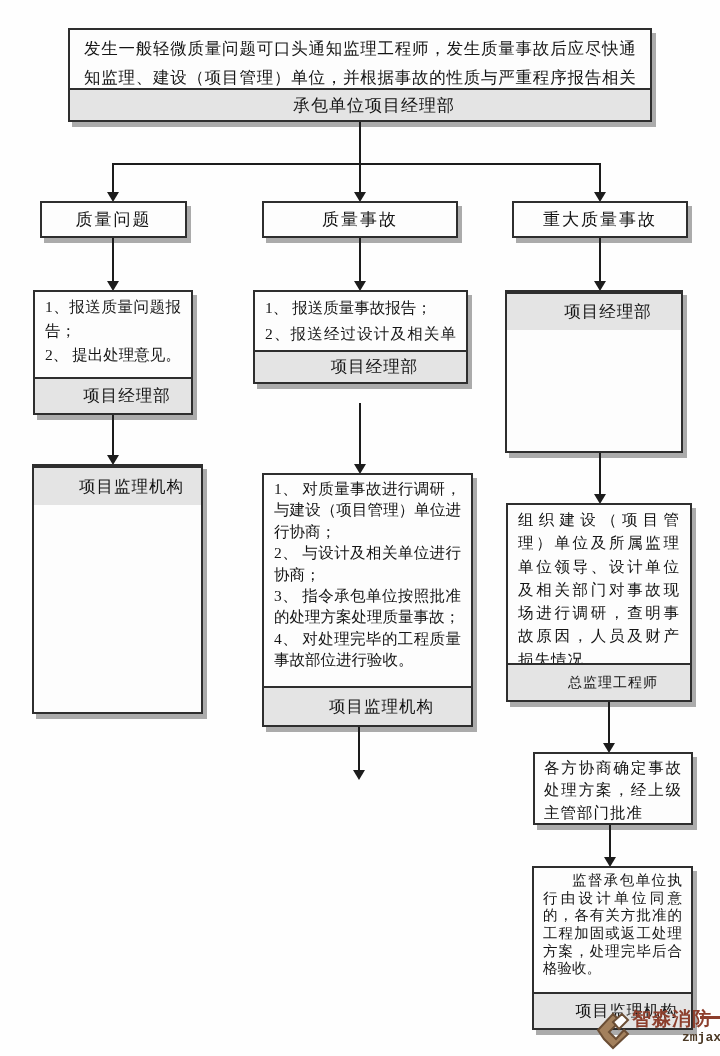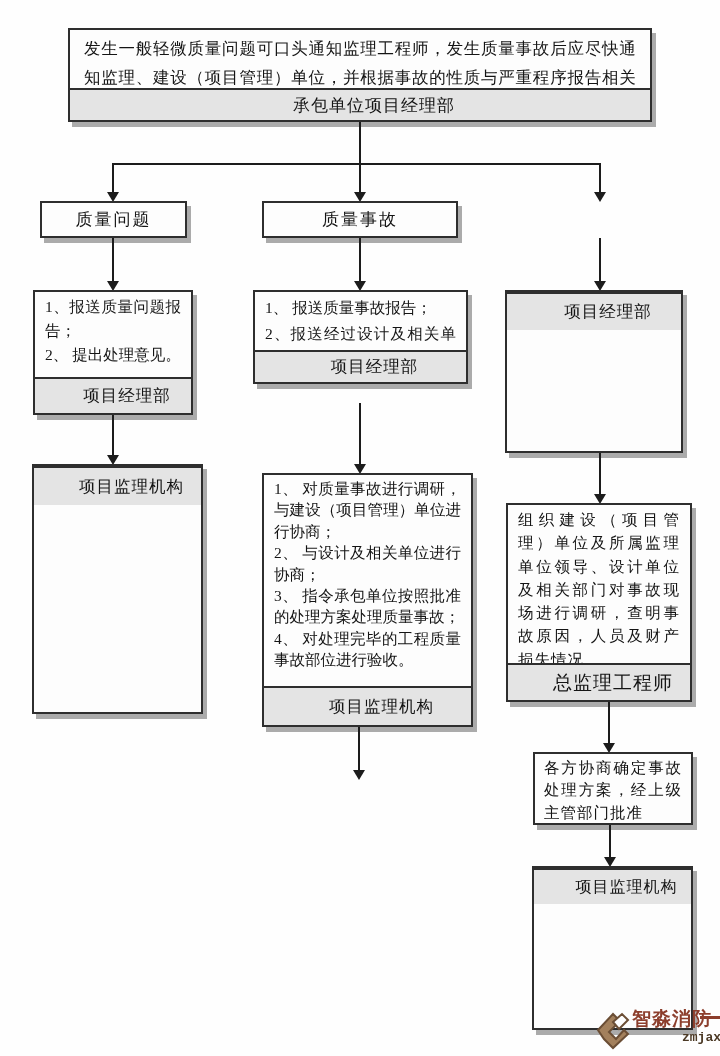--- a/index.html
+++ b/index.html
@@ -61,21 +61,21 @@
   .c1b2 .ffoot{height:34px;font-size:16.5px;letter-spacing:1px;}
   .c2b2 .fbody{font-size:15.5px;line-height:1.65;}
   .c2b2 .ffoot{height:30px;font-size:16.5px;letter-spacing:1px;}
   .c3b2 .fbody{font-size:15.5px;line-height:1.34;}
   .c3b2 .ffoot{height:36px;font-size:16.5px;letter-spacing:1px;}
   .c1b3 .fbody{font-size:16px;line-height:1.62;}
   .c1b3 .ffoot{height:37px;font-size:16.5px;letter-spacing:1px;}
   .c2b3 .fbody{font-size:15.5px;line-height:1.38;}
   .c2b3 .ffoot{height:37px;font-size:16.5px;letter-spacing:1px;}
   .c3b3 .fbody{font-size:15.5px;line-height:1.5;letter-spacing:1px;}
-  .c3b3 .ffoot{height:35px;font-size:19px;letter-spacing:1px;}
+  .c3b3 .ffoot{height:35px;font-size:14px;letter-spacing:1px;}
   .c2b4 .fbody{font-size:14.5px;line-height:1.26;}
   .c3b4 .fbody{font-size:15.5px;line-height:1.45;letter-spacing:1px;padding:3px 9px;}
   .c3b5 .fbody{font-size:14.5px;line-height:1.22;text-indent:2em;padding:4px 9px;}
   .c3b5 .ffoot{height:34px;font-size:16px;letter-spacing:1px;}
   
   .wm{position:absolute;right:2px;bottom:0;width:122px;height:52px;}
   .wm-brand{
     position:absolute;left:36px;top:2px;font-size:19px;font-weight:bold;
     color:var(--brand);letter-spacing:1px;font-family:"Liberation Sans","DejaVu Sans",sans-serif;
   }
@@ -100,20 +100,21 @@
   <div class="hl" style="left:112px;top:163px;width:489px;"></div>
   <div class="vl" style="left:112px;top:163px;height:30px;"></div>
   <div class="arr" style="left:107px;top:192px;"></div>
   <div class="vl" style="left:359px;top:163px;height:30px;"></div>
   <div class="arr" style="left:354px;top:192px;"></div>
   <div class="vl" style="left:599px;top:163px;height:30px;"></div>
   <div class="arr" style="left:594px;top:192px;"></div>
 
   <div class="hdr" style="left:40px;top:201px;width:147px;height:37px;">质量问题</div>
   <div class="hdr" style="left:262px;top:201px;width:196px;height:37px;">质量事故</div>
+  <div class="hdr" style="left:512px;top:201px;width:176px;height:37px;">重大质量事故</div>
 
   <div class="vl" style="left:112px;top:238px;height:43px;"></div>
   <div class="arr" style="left:107px;top:281px;"></div>
   <div class="vl" style="left:359px;top:238px;height:43px;"></div>
   <div class="arr" style="left:354px;top:281px;"></div>
   <div class="vl" style="left:599px;top:238px;height:43px;"></div>
   <div class="arr" style="left:594px;top:281px;"></div>
 
   <div class="fbox c1b2" style="left:33px;top:290px;width:160px;height:125px;">
     <div class="fbody">1、报送质量问题报告；
@@ -157,20 +158,21 @@
   <div class="arr" style="left:603px;top:743px;"></div>
 
   <div class="fbox c3b4" style="left:533px;top:752px;width:160px;height:73px;">
     <div class="fbody">各方协商确定事故处理方案，经上级主管部门批准</div>
   </div>
 
   <div class="vl" style="left:609px;top:825px;height:32px;"></div>
   <div class="arr" style="left:604px;top:857px;"></div>
 
   <div class="fbox c3b5" style="left:532px;top:866px;width:161px;height:164px;">
+    <div class="fbody">监督承包单位执行由设计单位同意的，各有关方批准的工程加固或返工处理方案，处理完毕后合格验收。</div>
     <div class="ffoot">项目监理机构</div>
   </div>
 
   <div class="wm">
     <svg class="wm-logo" width="34" height="40" viewBox="0 0 34 40">
       <polygon points="2,20 17,4 24,11 13,22 20,29 28,20 32,24 17,38 8,29" fill="var(--logo)" stroke="var(--logo_dark)" stroke-width="2"></polygon>
       <polygon points="17,12 26,4 32,10 23,19" fill="#fefefe" stroke="var(--logo_dark)" stroke-width="2"></polygon>
     </svg>
     <span class="wm-brand">智淼消防</span>
     <span class="wm-domain">zmjaxf.com</span>

